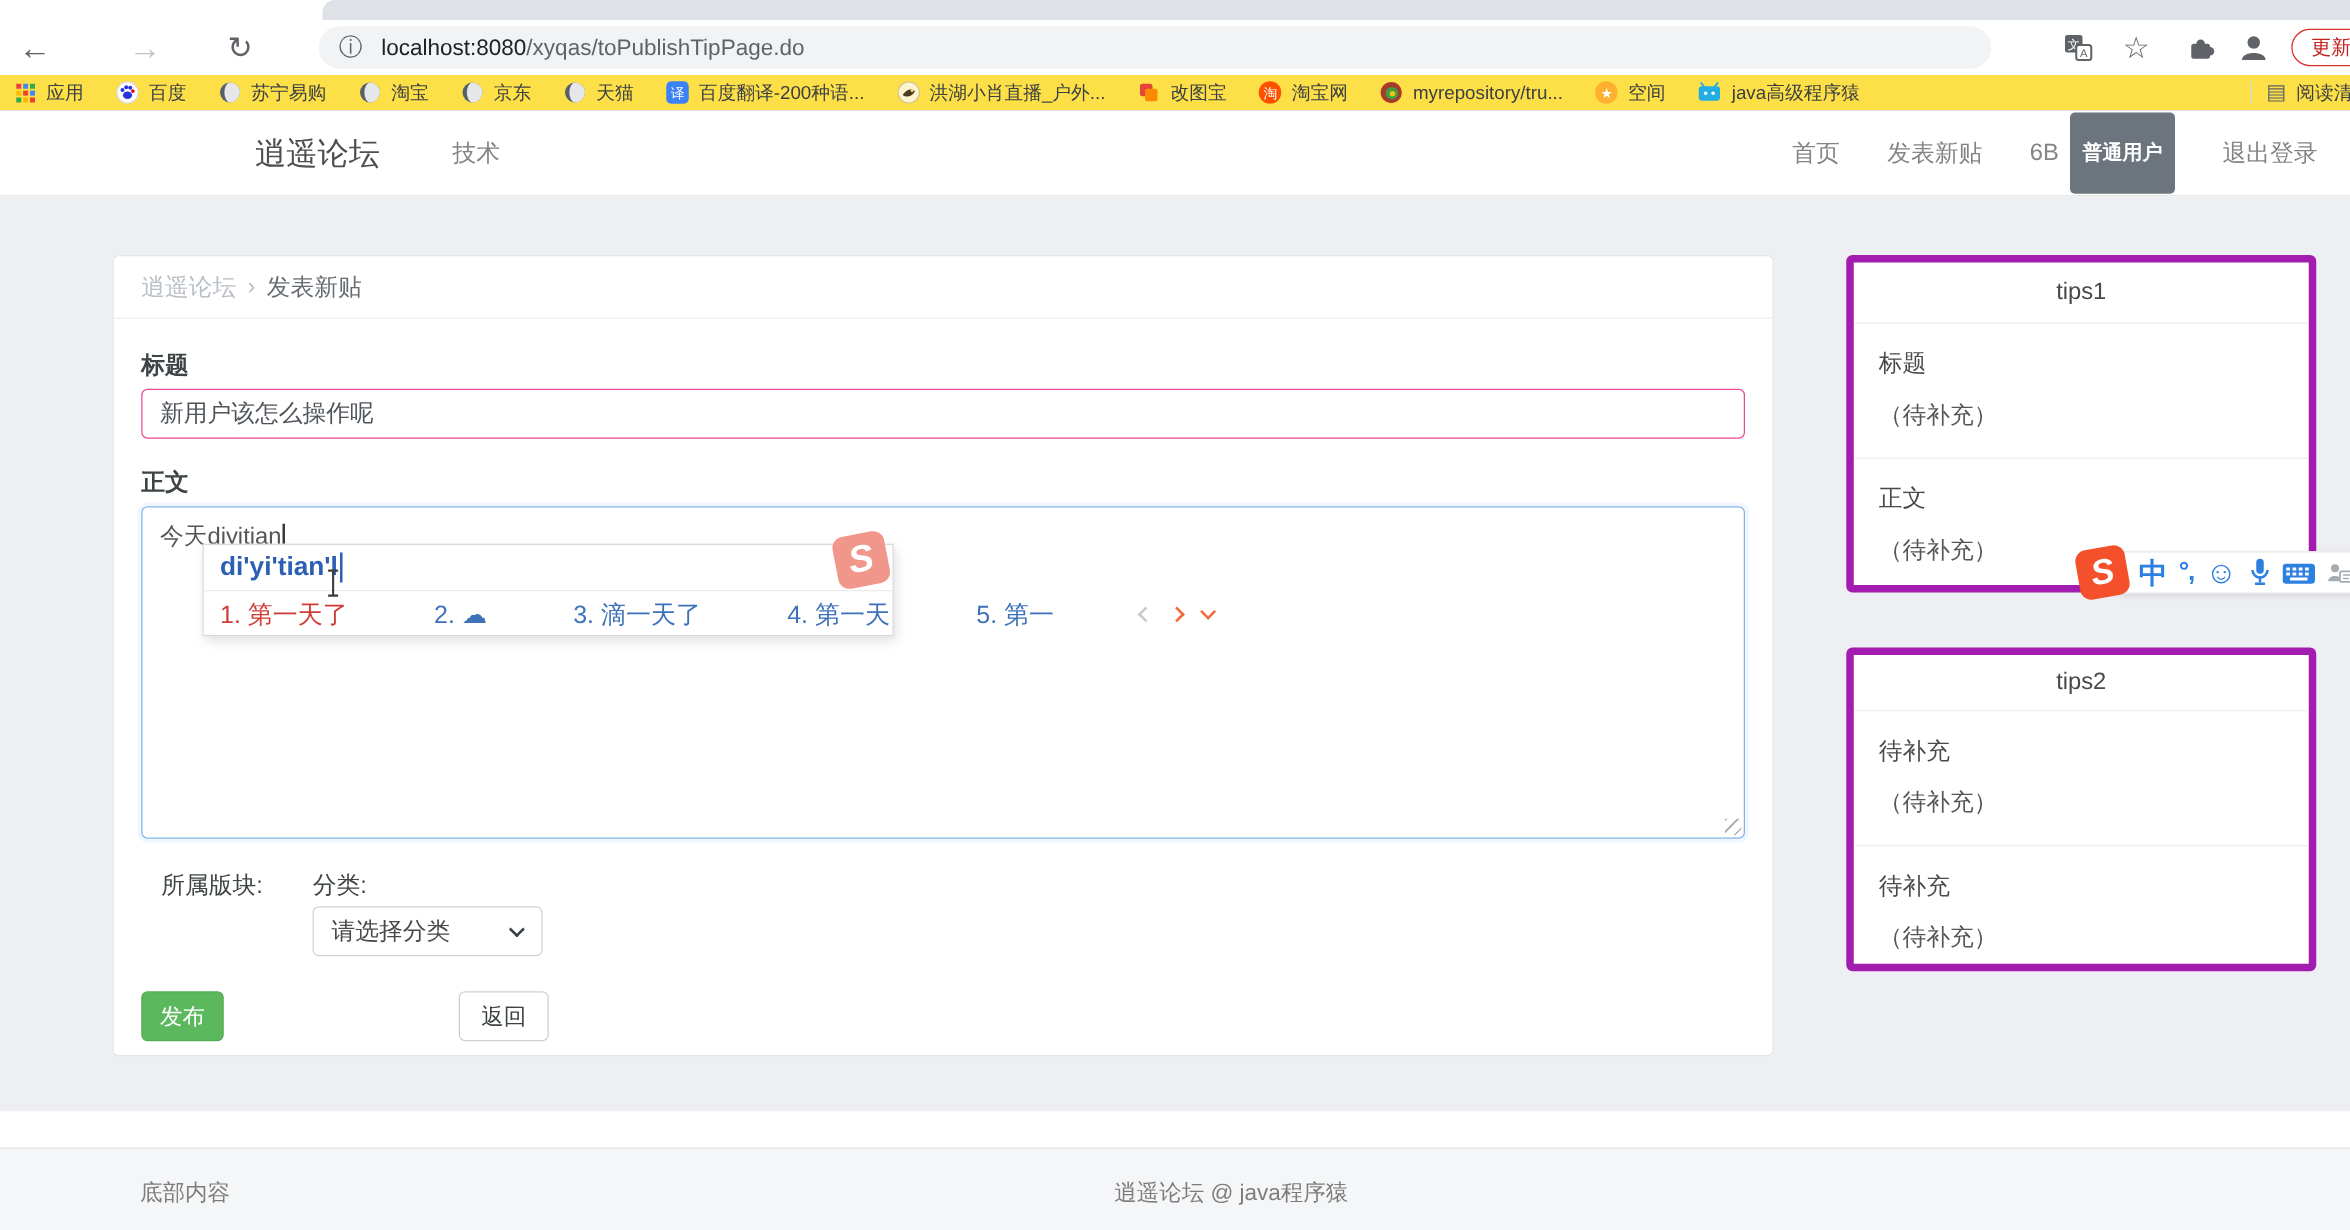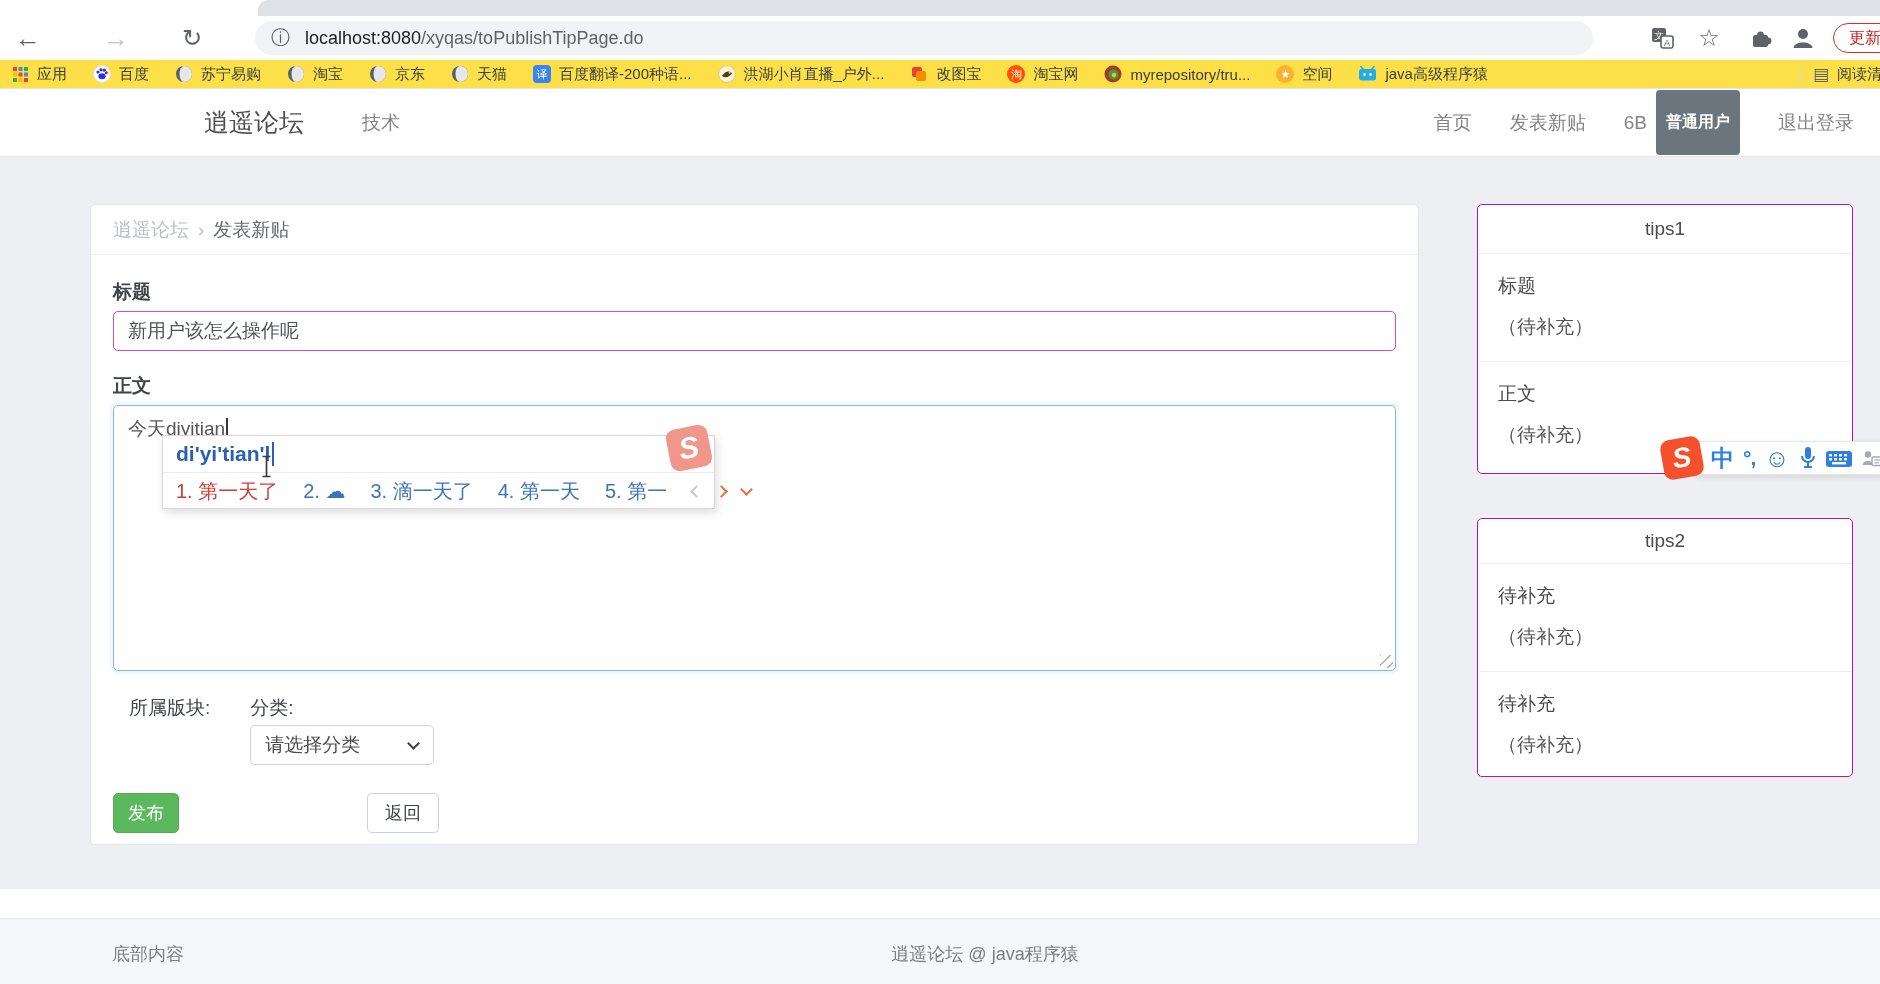--- a/index.html
+++ b/index.html
@@ -95,21 +95,21 @@
 
   
   .ime { position:absolute; left:162px; top:435px; width:553px; height:74px; background:#fff;
          border:1px solid #d8d8d8; box-shadow:2px 4px 9px rgba(0,0,0,.13); z-index:6; }
   .ime-comp { height:37px; display:flex; align-items:center; padding:0 13px; border-bottom:1px solid #ececec;
               font-size:21px; font-weight:700; color:#2b5fb4; }
   .comp-caret { display:inline-block; width:2px; height:24px; background:#2b5fb4; margin-left:2px; }
   .ime-s { position:absolute; top:-9px; right:4px; width:42px; height:42px; background:#f0968a; border-radius:9px;
            transform:rotate(-11deg); display:flex; align-items:center; justify-content:center;
            color:#fff; font-weight:700; font-style:italic; font-size:30px; z-index:2; }
-  .ime-cands { height:36px; display:flex; align-items:center; padding:0 13px; font-size:20px; }
+  .ime-cands { height:36px; display:flex; align-items:center; padding:0 13px; font-size:20px;gap:44px; }
   .cand { margin-right:25px; white-space:nowrap; }
   .cand-red { color:#cf3d36; }
   .cand-blue { color:#3e72b8; }
   .cand-ctrls { margin-left:auto; display:flex; align-items:center; gap:16px; margin-right:2px; }
   .chev { width:9px; height:9px; display:inline-block; border-right:2.5px solid; border-bottom:2.5px solid; }
   .chev-left  { transform:rotate(135deg); color:#c9c9c9; }
   .chev-right { transform:rotate(-45deg); color:#f26a3a; }
   .chev-down  { transform:rotate(45deg);  color:#f26a3a; margin-top:-4px; }
 
   .ibeam { position:absolute; left:260px; top:455px; z-index:7; }
@@ -120,21 +120,21 @@
               border:1px solid #e6e6e6; box-shadow:0 2px 6px rgba(0,0,0,.12); }
   .sg-logo { position:relative; z-index:2; width:40px; height:40px; background:#f4502c; border-radius:9px;
              transform:rotate(-10deg); display:flex; align-items:center; justify-content:center;
              color:#fff; font-weight:700; font-style:italic; font-size:28px; }
   .sg-ic { position:relative; z-index:2; margin-left:9px; display:inline-flex; align-items:center; color:#2d7fe0; }
   .sg-mode { font-size:23px; font-weight:700; }
   .sg-punct { font-size:21px; font-weight:700; letter-spacing:-1px; }
   .sg-smile { font-size:25px; }
 
   
-  .tips-card { position:absolute; left:1477px; width:376px; background:#fff; border:1px solid #a21caf;
+  .tips-card { position:absolute; left:1477px; width:376px; background:#fff; border:6px solid #a21caf;
                border-radius:5px; overflow:hidden; }
   .tips1 { top:204px; height:270px; }
   .tips2 { top:518px; height:259px; }
   .tips-head { height:49px; display:flex; align-items:center; justify-content:center; font-size:19px;
                color:#4a4a4a; border-bottom:1px solid #eceef0; }
   .tips2 .tips-head { height:45px; }
   .tips-item { padding:19px 20px 21px; border-bottom:1px solid #eceef0; }
   .tips-item:last-child { border-bottom:none; }
   .tips-item .h { font-size:19px; color:#4a4a4a; }
   .tips-item .v { margin-top:15px; font-size:19px; color:#555; }

